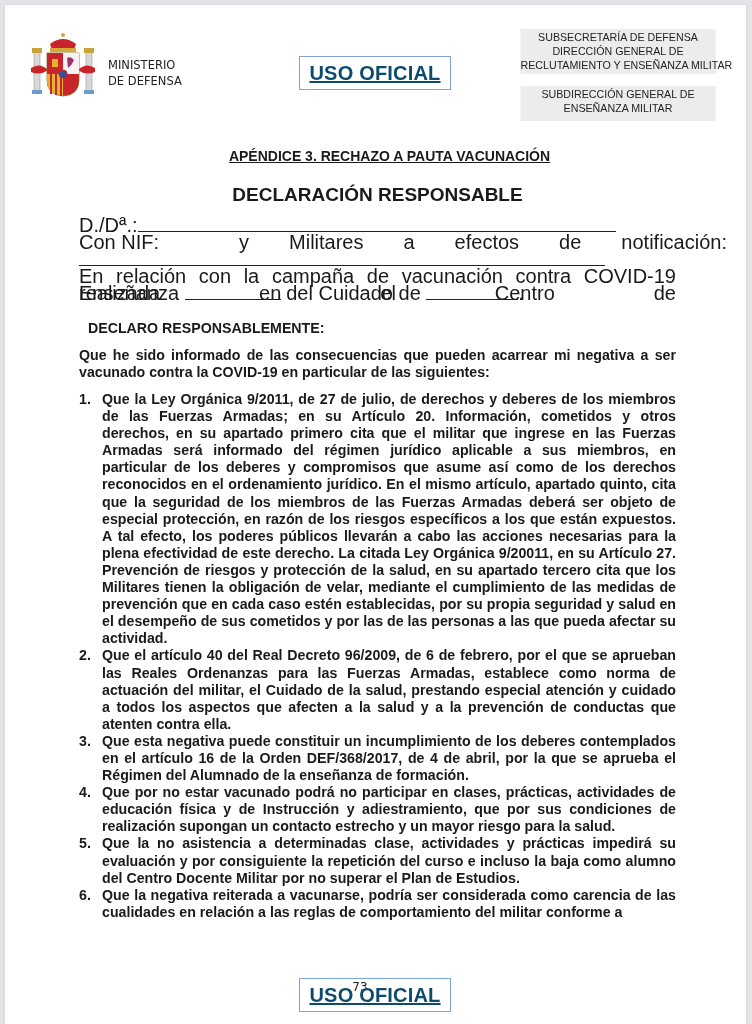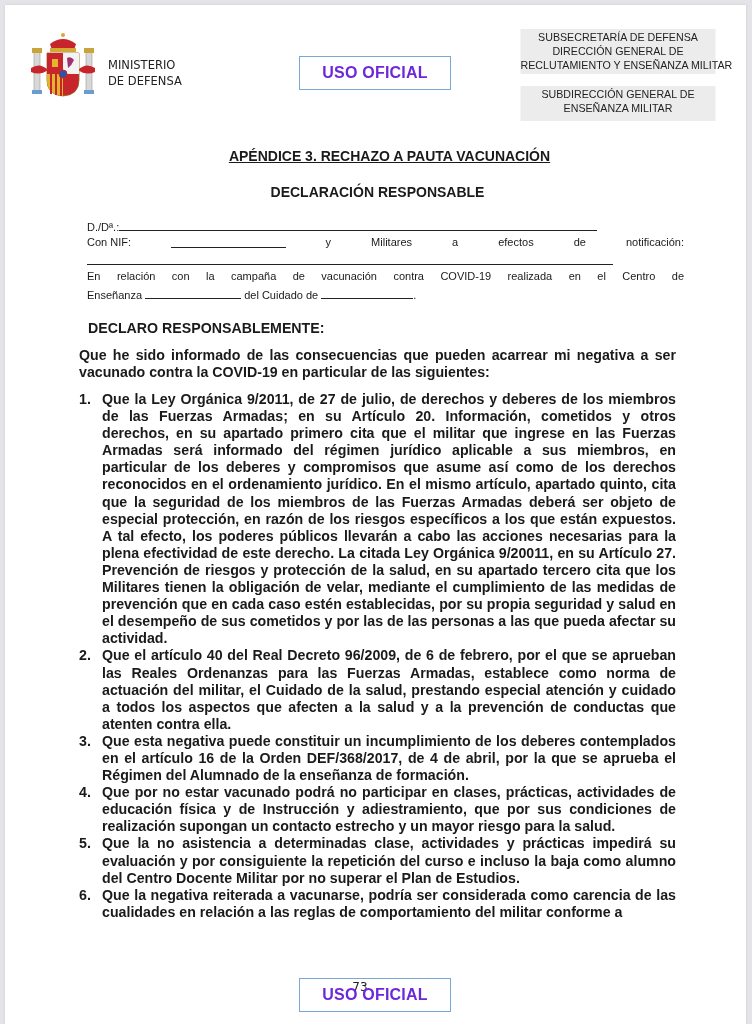--- a/index.html
+++ b/index.html
@@ -18,23 +18,24 @@
   
   .crest { position: absolute; left: 30px; top: 32px; width: 66px; height: 68px; }
   .ministry {
     position: absolute; left: 108px; top: 57px;
     font-size: 12px; line-height: 16px; color: #222;
     font-family: "DejaVu Sans", sans-serif; font-size: 11.5px;
   }
   .uso {
     position: absolute; width: 150px; height: 32px;
     border: 1.5px solid #7aa7d4;
-    color: #6d28d9; font-weight: bold; font-size: 16px;
+    color: #0c4a6e; font-weight: bold; font-size: 20px;
     display: flex; align-items: center; justify-content: center;
     letter-spacing: 0.2px;
+    text-decoration: underline;
   }
   .uso.top { left: 299px; top: 56px; }
   .uso.bottom { left: 299px; top: 978px; }
   .dept-box {
     position: absolute; background: #ececec;
     text-align: center; font-size: 11.6px; line-height: 14px; color: #222;
     font-family: "Liberation Sans", sans-serif;
     transform: scaleX(0.92); transform-origin: center;
   }
   .dept-box.b1 { left: 512px; top: 29px; width: 212px; height: 44px; padding-top: 1px; }
@@ -42,23 +43,23 @@
   .dept-box div { white-space: nowrap; }
 
   
   .content { position: absolute; left: 79px; top: 0; width: 597px; }
   .title1 {
     position: absolute; top: 148px; left: 12px; width: 597px; text-align: center;
     font-weight: bold; font-size: 14px; text-decoration: underline;
   }
   .title2 {
     position: absolute; top: 184px; left: 0; width: 597px; text-align: center;
-    font-weight: bold; font-size: 14px;
+    font-weight: bold; font-size: 19px;
   }
-  .form { position: absolute; top: 217px; left: 8px; width: 597px; font-size: 11px; line-height: 17px; }
+  .form { position: absolute; top: 217px; left: 0; width: 597px; font-size: 20px; line-height: 17px; }
   .form .row { white-space: nowrap; height: 17px; }
   .form .justify { display: flex; justify-content: space-between; gap: 40px; }
   .blank { display: inline-block; border-bottom: 1px solid #222; height: 13px; vertical-align: baseline; }
   .declaro {
     position: absolute; top: 320px; left: 0; font-weight: bold; font-size: 14.2px; margin-left: 9px;
   }
   .intro {
     position: absolute; top: 347px; left: 0; width: 597px; font-weight: bold;
     font-size: 14.2px; line-height: 17px; text-align: justify;
   }

